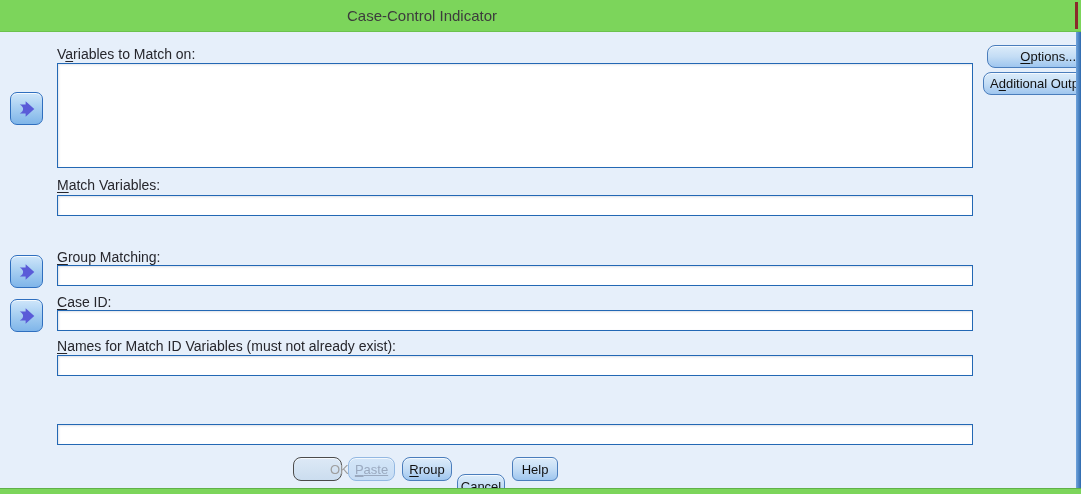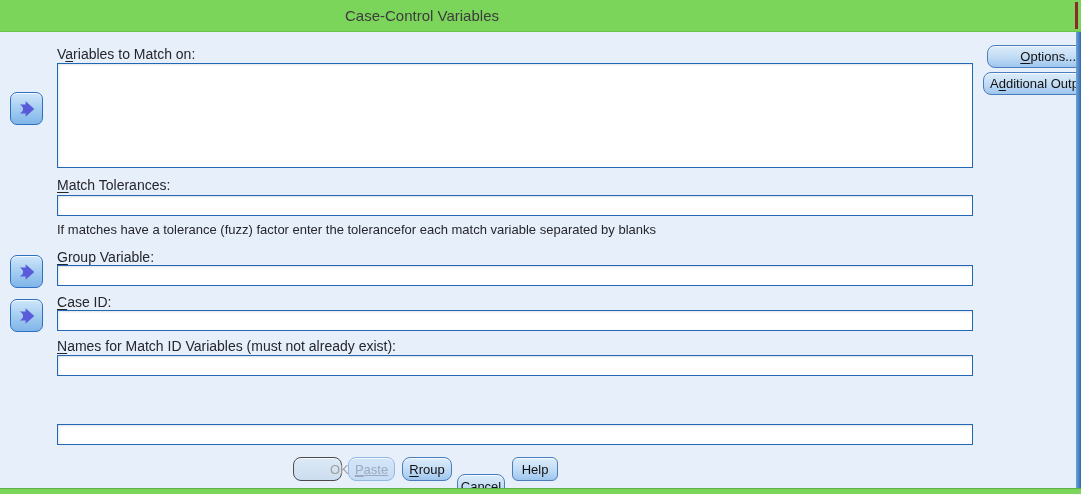--- a/index.html
+++ b/index.html
@@ -51,38 +51,37 @@
   .btn.disabled { border:1px solid #93B8E2; color:#9AA9BF;
     background:linear-gradient(180deg,#D4E6F8 0%,#C6DCF4 100%); cursor:default;text-decoration:underline; }
   .btn .mn { text-underline-offset:2px; }
 </style>
 </head>
 <body>
 
 <div class="stage">
 
   <div class="titlebar">
-    <span class="titletext">Case-Control Variables</span>
+    <span class="titletext">Case-Control Indicator</span>
     <span class="close-sliver"></span>
   </div>
 
   <div class="lbl" style="left:57px; top:46px;"><span>V</span><span class="mn">a</span><span>riables to Match on:</span></div>
   <div class="listbox" style="left:57px; top:63px; width:916px; height:105px;"></div>
 
   <div class="arrow-btn" style="left:10px; top:92px;">
     <svg width="20" height="20" viewBox="0 0 22 22">
       <path d="M3 6 C8 9 8 13 3 16 L9.5 16 L9.5 19.5 L19 11 L9.5 2.5 L9.5 6 Z" fill="#5A5BD8"></path>
     </svg>
   </div>
 
-  <div class="lbl" style="left:57px; top:177px;"><span></span><span class="mn">M</span><span>atch Tolerances:</span></div>
+  <div class="lbl" style="left:57px; top:177px;"><span></span><span class="mn">M</span><span>atch Variables:</span></div>
   <input class="field" style="left: 57px; top: 195px; width: 916px;" value="">
-  <div class="hint" style="left:57px; top:222px;">If matches have a tolerance (fuzz) factor enter the tolerancefor each match variable separated by blanks</div>
 
-  <div class="lbl" style="left:57px; top:249px;"><span></span><span class="mn">G</span><span>roup Variable:</span></div>
+  <div class="lbl" style="left:57px; top:249px;"><span></span><span class="mn">G</span><span>roup Matching:</span></div>
   <div class="arrow-btn" style="left:10px; top:255px;">
     <svg width="20" height="20" viewBox="0 0 22 22">
       <path d="M3 6 C8 9 8 13 3 16 L9.5 16 L9.5 19.5 L19 11 L9.5 2.5 L9.5 6 Z" fill="#5A5BD8"></path>
     </svg>
   </div>
   <input class="field" style="left: 57px; top: 265px; width: 916px;" value="">
 
   <div class="lbl" style="left:57px; top:294px;"><span></span><span class="mn">C</span><span>ase ID:</span></div>
   <div class="arrow-btn" style="left:10px; top:299px;">
     <svg width="20" height="20" viewBox="0 0 22 22">

